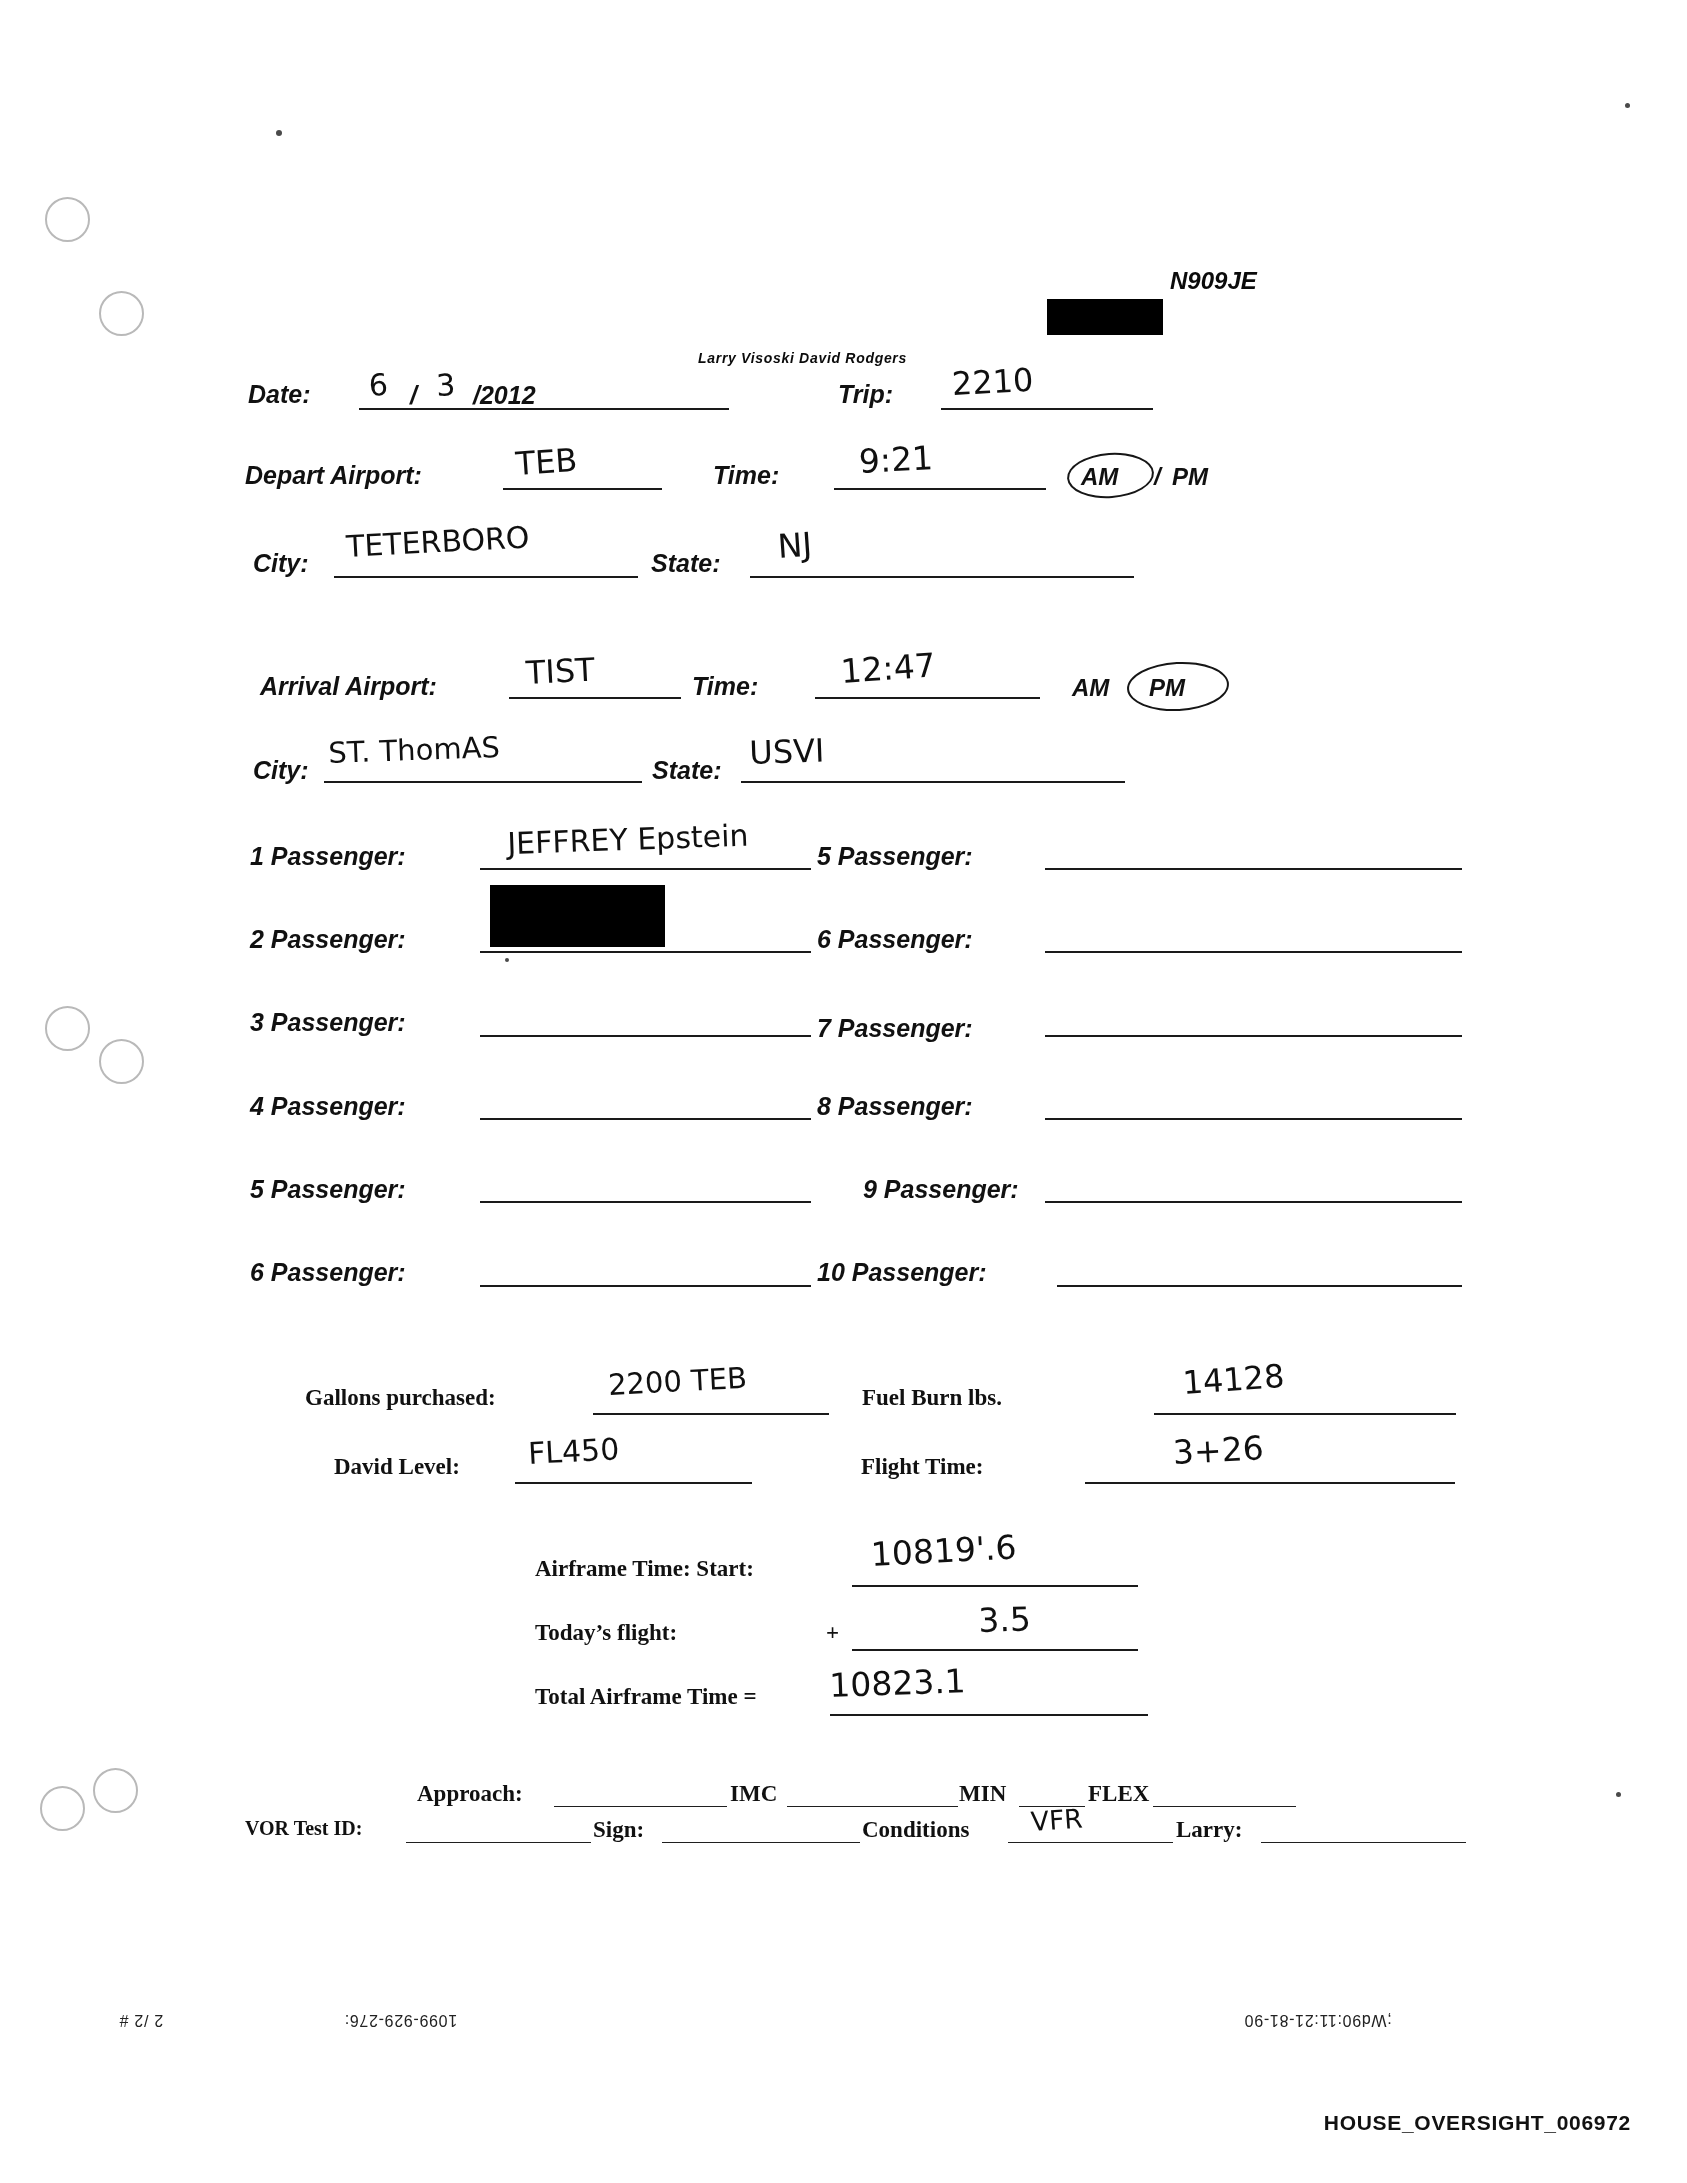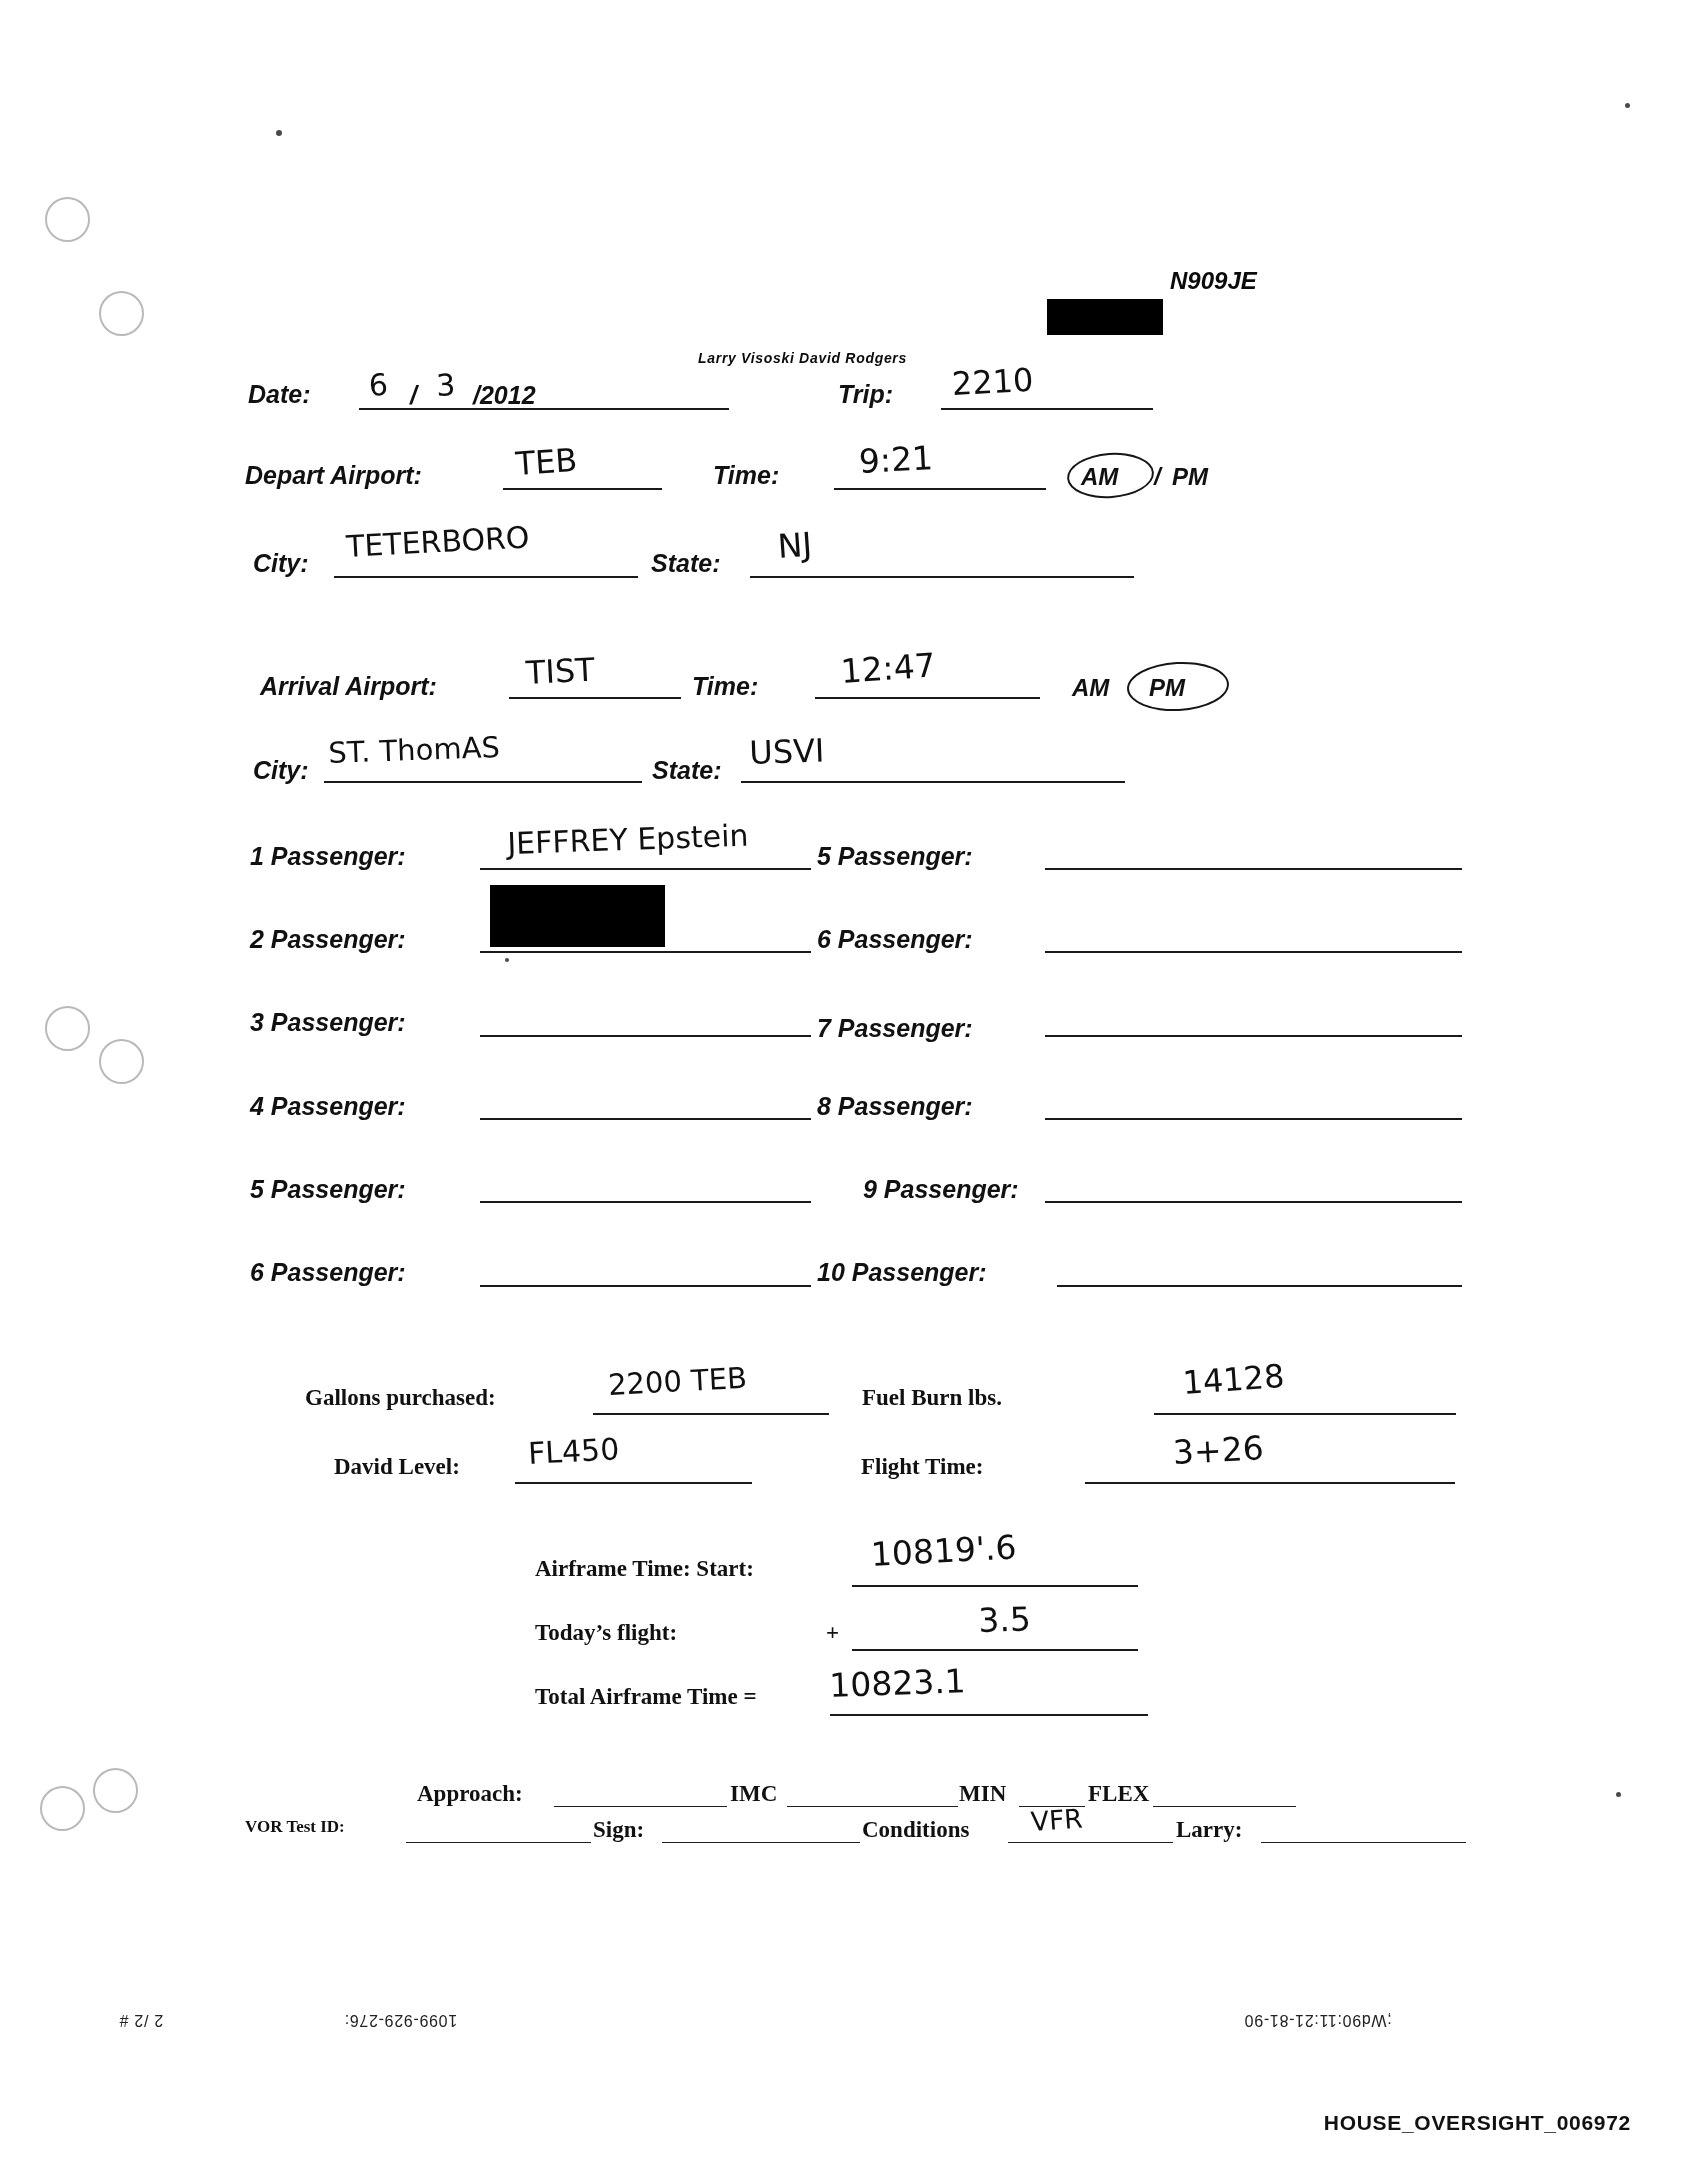--- a/index.html
+++ b/index.html
@@ -293,21 +293,21 @@
 
   <div class="lbl-serif" style="left:417px; top:1781px; font-size:23px;">Approach:</div>
   <div class="rule-thin" style="left:554px; top:1806px; width:173px;"></div>
   <div class="lbl-serif" style="left:730px; top:1781px; font-size:23px;">IMC</div>
   <div class="rule-thin" style="left:787px; top:1806px; width:171px;"></div>
   <div class="lbl-serif" style="left:959px; top:1781px; font-size:23px;">MIN</div>
   <div class="rule-thin" style="left:1019px; top:1806px; width:66px;"></div>
   <div class="lbl-serif" style="left:1088px; top:1781px; font-size:23px;">FLEX</div>
   <div class="rule-thin" style="left:1153px; top:1806px; width:143px;"></div>
 
-  <div class="lbl-serif" style="left:245px; top:1817px; font-size:17px;">VOR Test ID:</div>
+  <div class="lbl-serif" style="left:245px; top:1817px; font-size:20px;">VOR Test ID:</div>
   <div class="rule-thin" style="left:406px; top:1842px; width:185px;"></div>
   <div class="lbl-serif" style="left:593px; top:1817px; font-size:23px;">Sign:</div>
   <div class="rule-thin" style="left:662px; top:1842px; width:198px;"></div>
   <div class="lbl-serif" style="left:862px; top:1817px; font-size:23px;">Conditions</div>
   <div class="hw" style="left:1032px; top:1806px; font-size:26.5px; transform:rotate(-4deg);">VFR</div>
   <div class="rule-thin" style="left:1008px; top:1842px; width:165px;"></div>
   <div class="lbl-serif" style="left:1176px; top:1817px; font-size:23px;">Larry:</div>
   <div class="rule-thin" style="left:1261px; top:1842px; width:205px;"></div>
 
   <div class="fax" style="left:119px; top:2011px;">2  /2  #</div>

